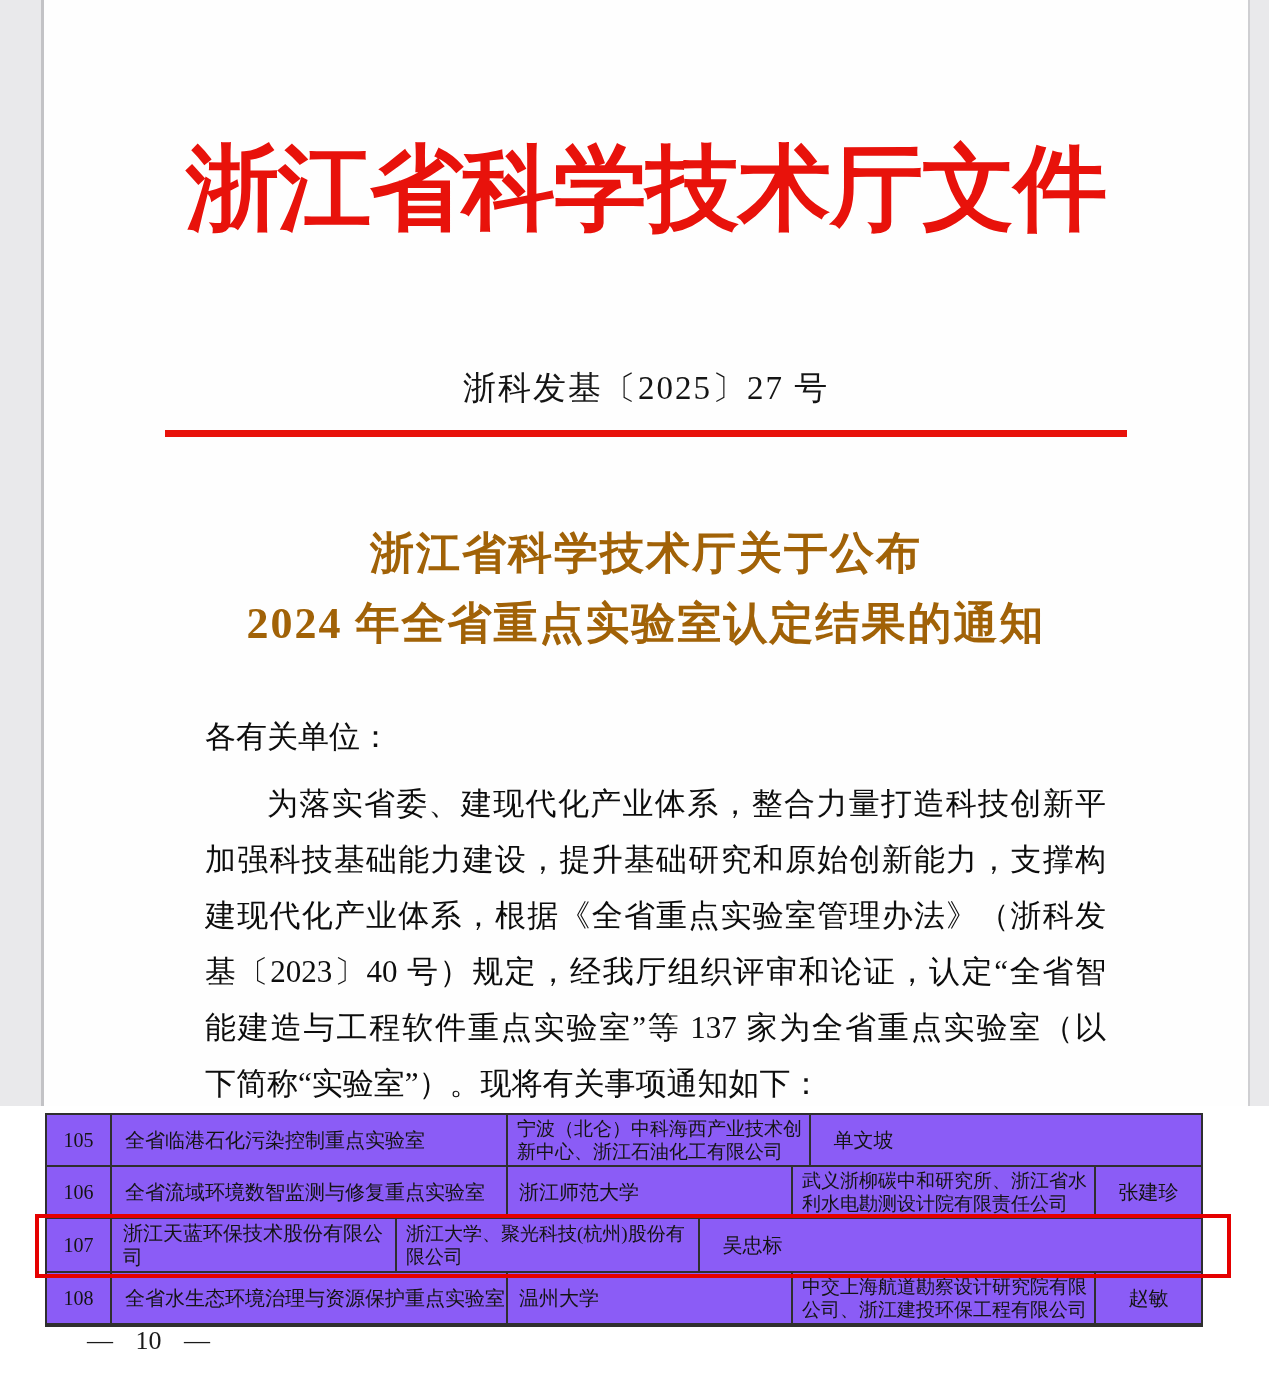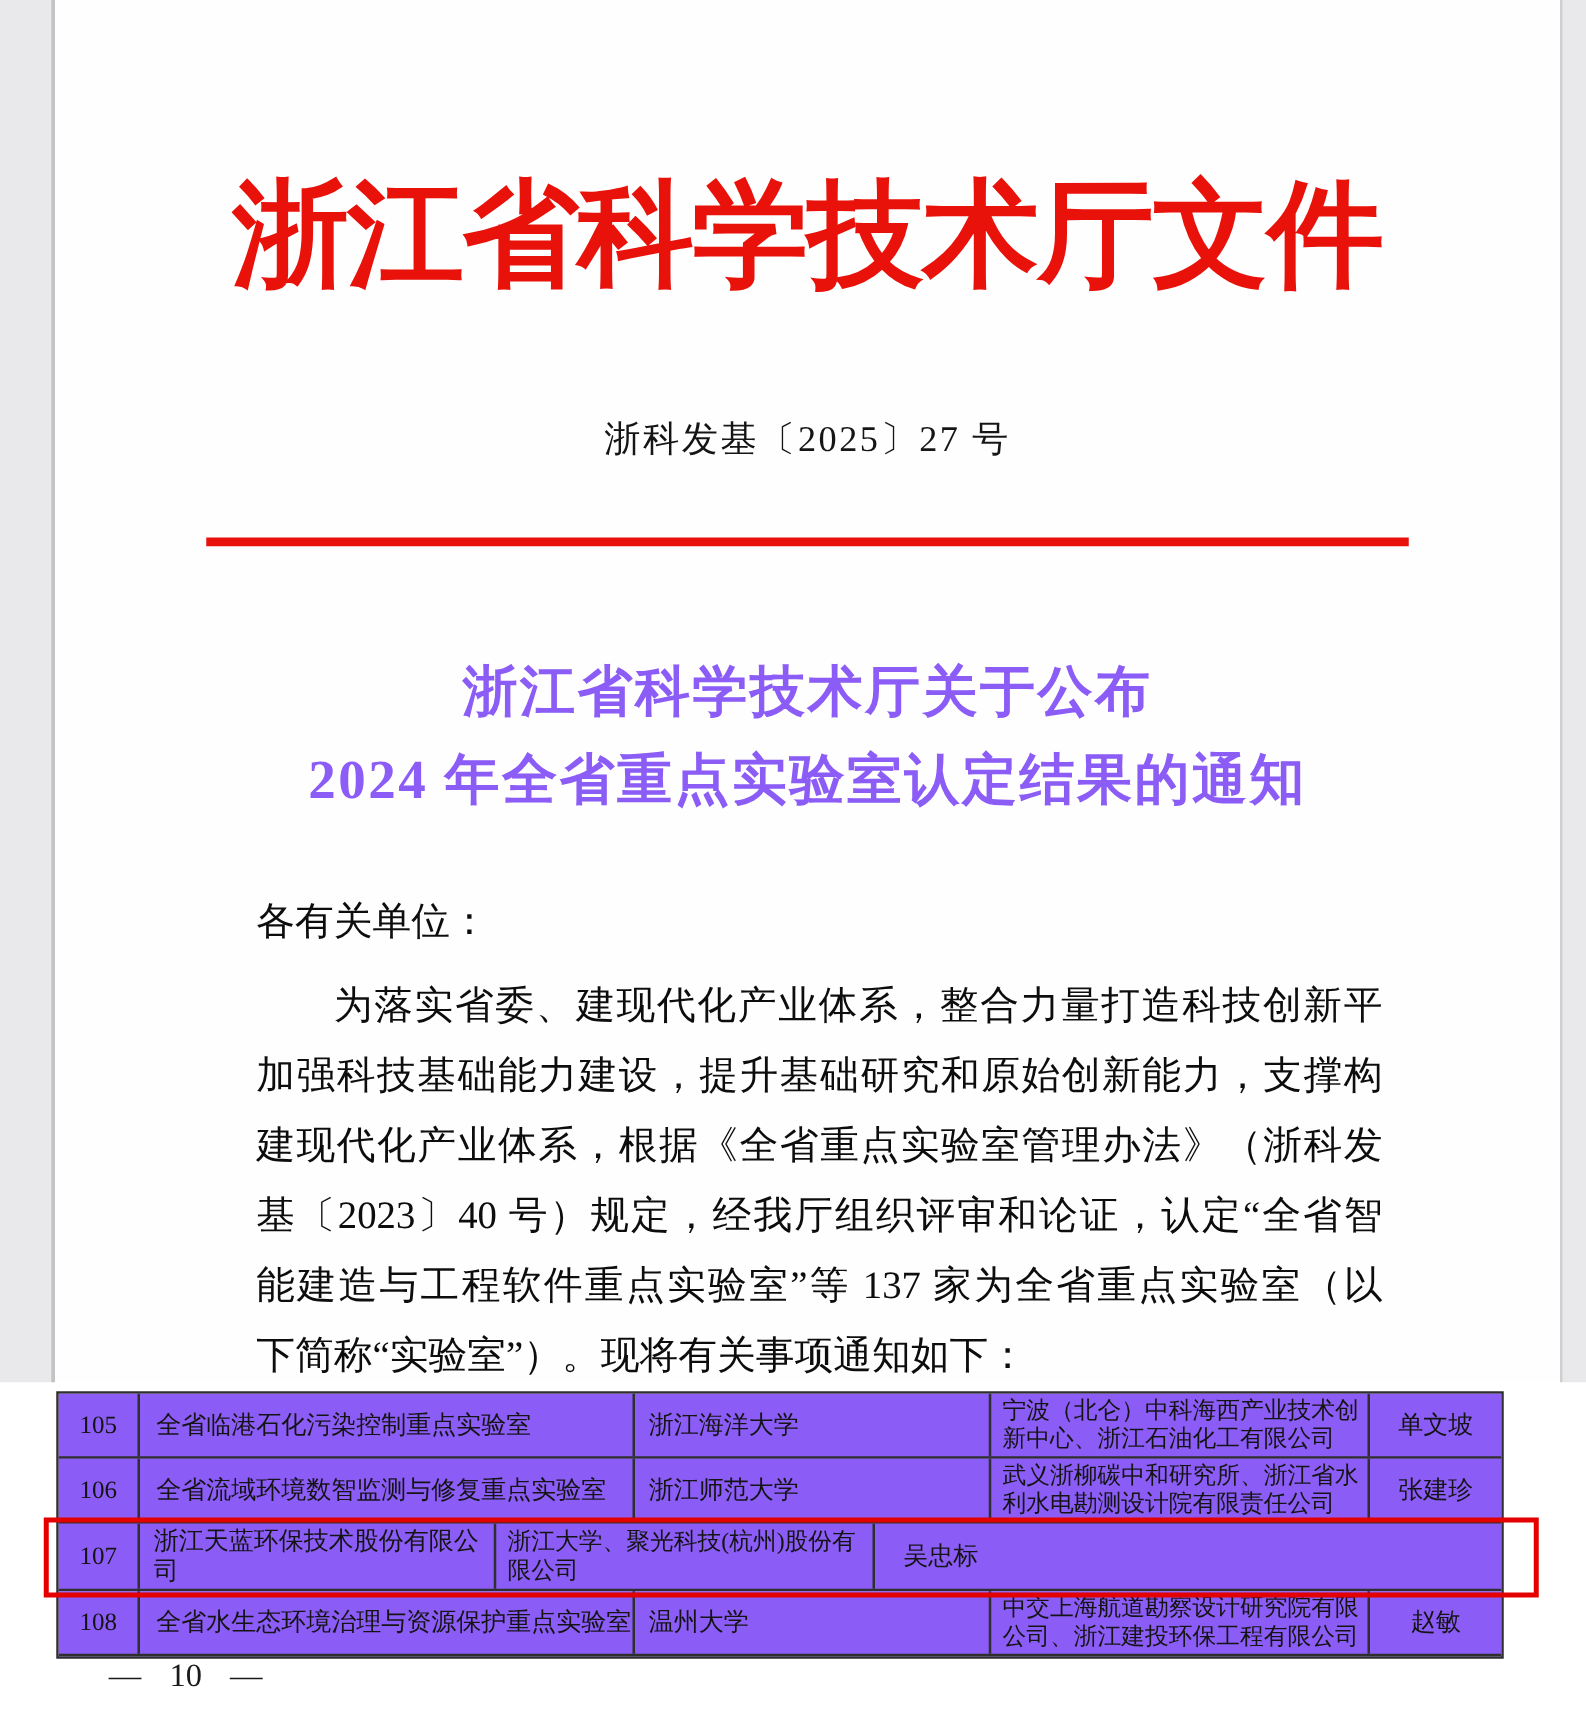--- a/index.html
+++ b/index.html
@@ -25,30 +25,30 @@
     background:var(--margin-gray);border-left:2px solid #cfcfd2;
   }
   .page{position:absolute;left:44px;top:0;width:1204px;height:1106px;background:#fefefe;}
 
   .doc-title{
     position:absolute;left:0;top:140px;width:100%;
     text-align:center;font-size:93px;font-weight:bold;line-height:1.05;
     color:var(--accent-red);letter-spacing:-1px;white-space:nowrap;
   }
   .doc-number{
-    position:absolute;left:0;top:332px;width:100%;
-    text-align:center;font-size:29px;letter-spacing:2px;color:#151515;
+    position:absolute;left:0;top:366px;width:100%;
+    text-align:center;font-size:33px;letter-spacing:2px;color:#151515;
   }
   .red-line{
     position:absolute;left:50%;top:430px;width:962px;margin-left:-481px;height:7px;
     background:var(--accent-red);
   }
   .subtitle{
     position:absolute;left:0;width:100%;text-align:center;
-    font-size:44px;font-weight:bold;letter-spacing:2px;color:#8b5cf6;white-space:nowrap;
+    font-size:44px;font-weight:bold;letter-spacing:2px;color:#a16207;white-space:nowrap;
   }
   .subtitle.l1{top:524px;}
   .subtitle.l2{top:594px;}
 
   .salutation{
     position:absolute;left:161px;top:716px;
     font-size:31px;color:#0d0d0d;
   }
   .body-paragraph{
     position:absolute;left:161px;top:776px;width:901px;
@@ -125,21 +125,20 @@
           <div class="body-line">下简称“实验室”）。现将有关事项通知如下：</div>
         </div>
     </div>
   </div>
 
   <div class="table-section">
     <div class="doc-table">
         <div class="trow">
     <div class="cell c-no">105</div>
     <div class="cell c-lab">全省临港石化污染控制重点实验室</div>
-    <div class="cell c-host">浙江海洋大学</div>
     <div class="cell c-partners">宁波（北仑）中科海西产业技术创新中心、浙江石油化工有限公司</div>
     <div class="cell c-director">单文坡</div>
   </div>
         <div class="trow">
     <div class="cell c-no">106</div>
     <div class="cell c-lab">全省流域环境数智监测与修复重点实验室</div>
     <div class="cell c-host">浙江师范大学</div>
     <div class="cell c-partners">武义浙柳碳中和研究所、浙江省水利水电勘测设计院有限责任公司</div>
     <div class="cell c-director">张建珍</div>
   </div>

